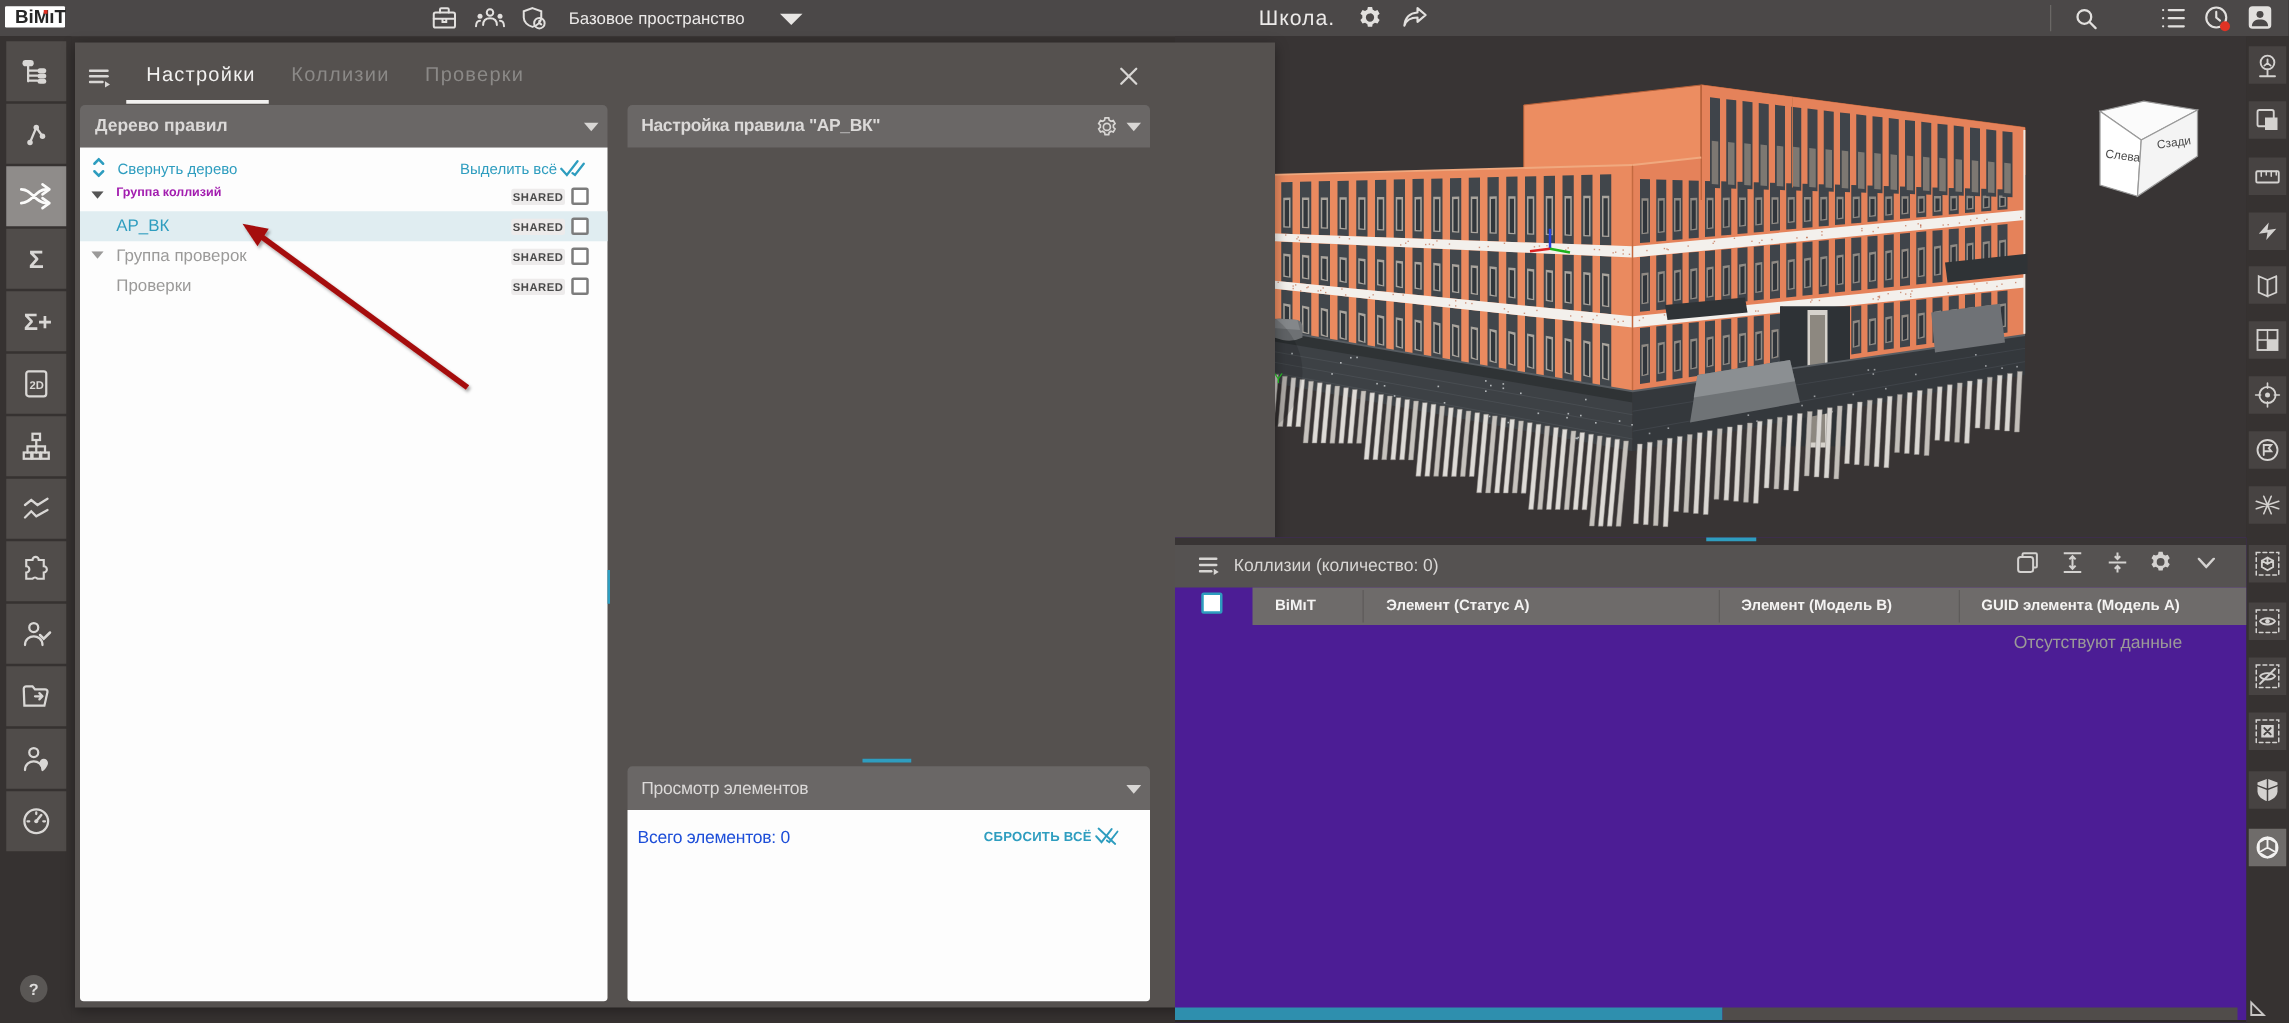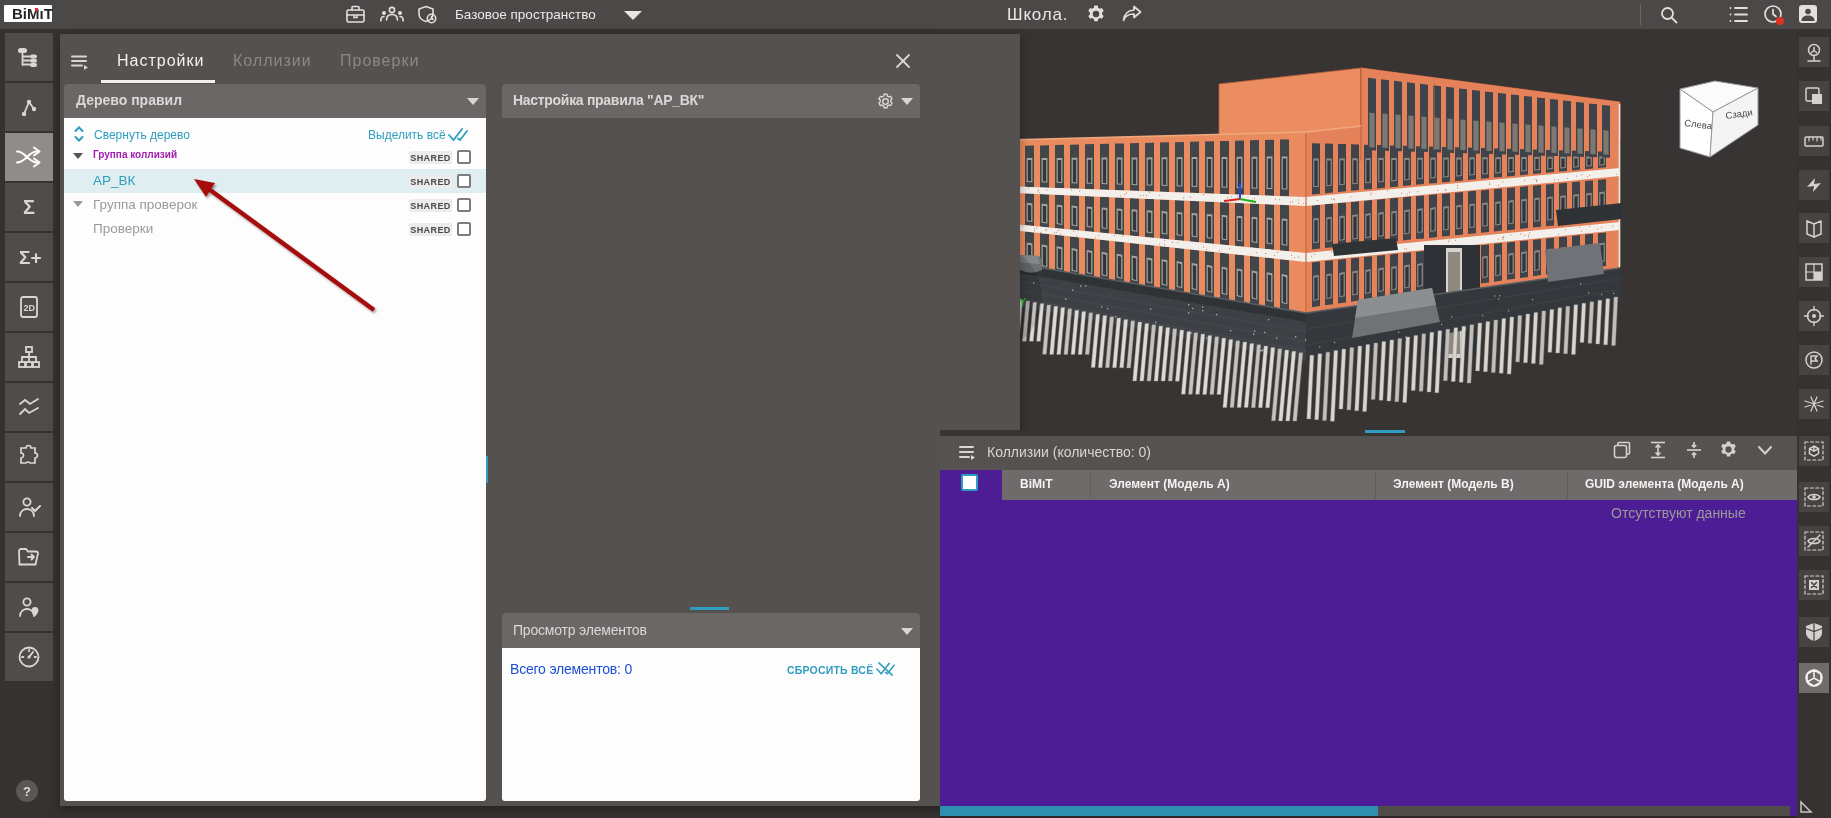--- a/index.html
+++ b/index.html
@@ -1245,21 +1245,21 @@
       <svg class="abs" style="left:779px;top:4px" width="19" height="19" viewBox="0 0 20 20">
         <path fill="#d4d2d0" d="M8.3 1.5 h3.4 l0.5 2.2 a6.6 6.6 0 0 1 1.7 1 l2.1-0.7 1.7 2.9 -1.6 1.5 a6.6 6.6 0 0 1 0 2l1.6 1.5 -1.7 2.9 -2.1-0.7 a6.6 6.6 0 0 1-1.7 1 l-0.5 2.2 H8.3 l-0.5-2.2 a6.6 6.6 0 0 1-1.7-1 l-2.1 0.7 -1.7-2.9 1.6-1.5 a6.6 6.6 0 0 1 0-2 L2.3 6.9 4 4 l2.1 0.7 a6.6 6.6 0 0 1 1.7-1 z M10 6.7 a3.3 3.3 0 1 0 0 6.6 a3.3 3.3 0 0 0 0-6.6 z"></path>
       </svg>
       <svg class="abs" style="left:818px;top:10px" width="14" height="9">
         <path d="M1 1 L7 7.5 L13 1" fill="none" stroke="#d4d2d0" stroke-width="2" stroke-linecap="round"></path>
       </svg>
     </div>
     <div class="abs" style="left:62px;top:40px;width:795px;height:30px;background:#6e6b6a"></div>
     <div class="abs" style="left:21px;top:44px;width:17px;height:17px;border:2px solid #2e9dbf;border-radius:2px;background:#fff"></div>
     <div class="abs" style="left:80px;top:47px;font-size:12px;font-weight:bold;color:#f4f3f2">BiMıT</div>
-    <div class="abs" style="left:169px;top:47px;font-size:12px;font-weight:bold;color:#f4f3f2">Элемент (Модель А)</div>
+    <div class="abs" style="left:169px;top:47px;font-size:12px;font-weight:bold;color:#f4f3f2">Элемент (Статус А)</div>
     <div class="abs" style="left:453px;top:47px;font-size:12px;font-weight:bold;color:#f4f3f2">Элемент (Модель B)</div>
     <div class="abs" style="left:645px;top:47px;font-size:12px;font-weight:bold;color:#f4f3f2">GUID элемента (Модель А)</div>
     <div class="abs" style="left:150px;top:42px;width:1px;height:26px;background:#5e5b5a"></div>
     <div class="abs" style="left:435px;top:42px;width:1px;height:26px;background:#5e5b5a"></div>
     <div class="abs" style="left:627px;top:42px;width:1px;height:26px;background:#5e5b5a"></div>
     <div class="abs" style="left:671px;top:75px;font-size:14px;color:#9b9a98">Отсутствуют данные</div>
     <div class="abs" style="left:0;top:376px;width:438px;height:10px;background:#2e8fae"></div>
     <div class="abs" style="left:438px;top:376px;width:412px;height:10px;background:#504c4a"></div>
     <div class="abs" style="left:0;top:386px;width:857px;height:2px;background:#2b2827"></div>
   </div>

